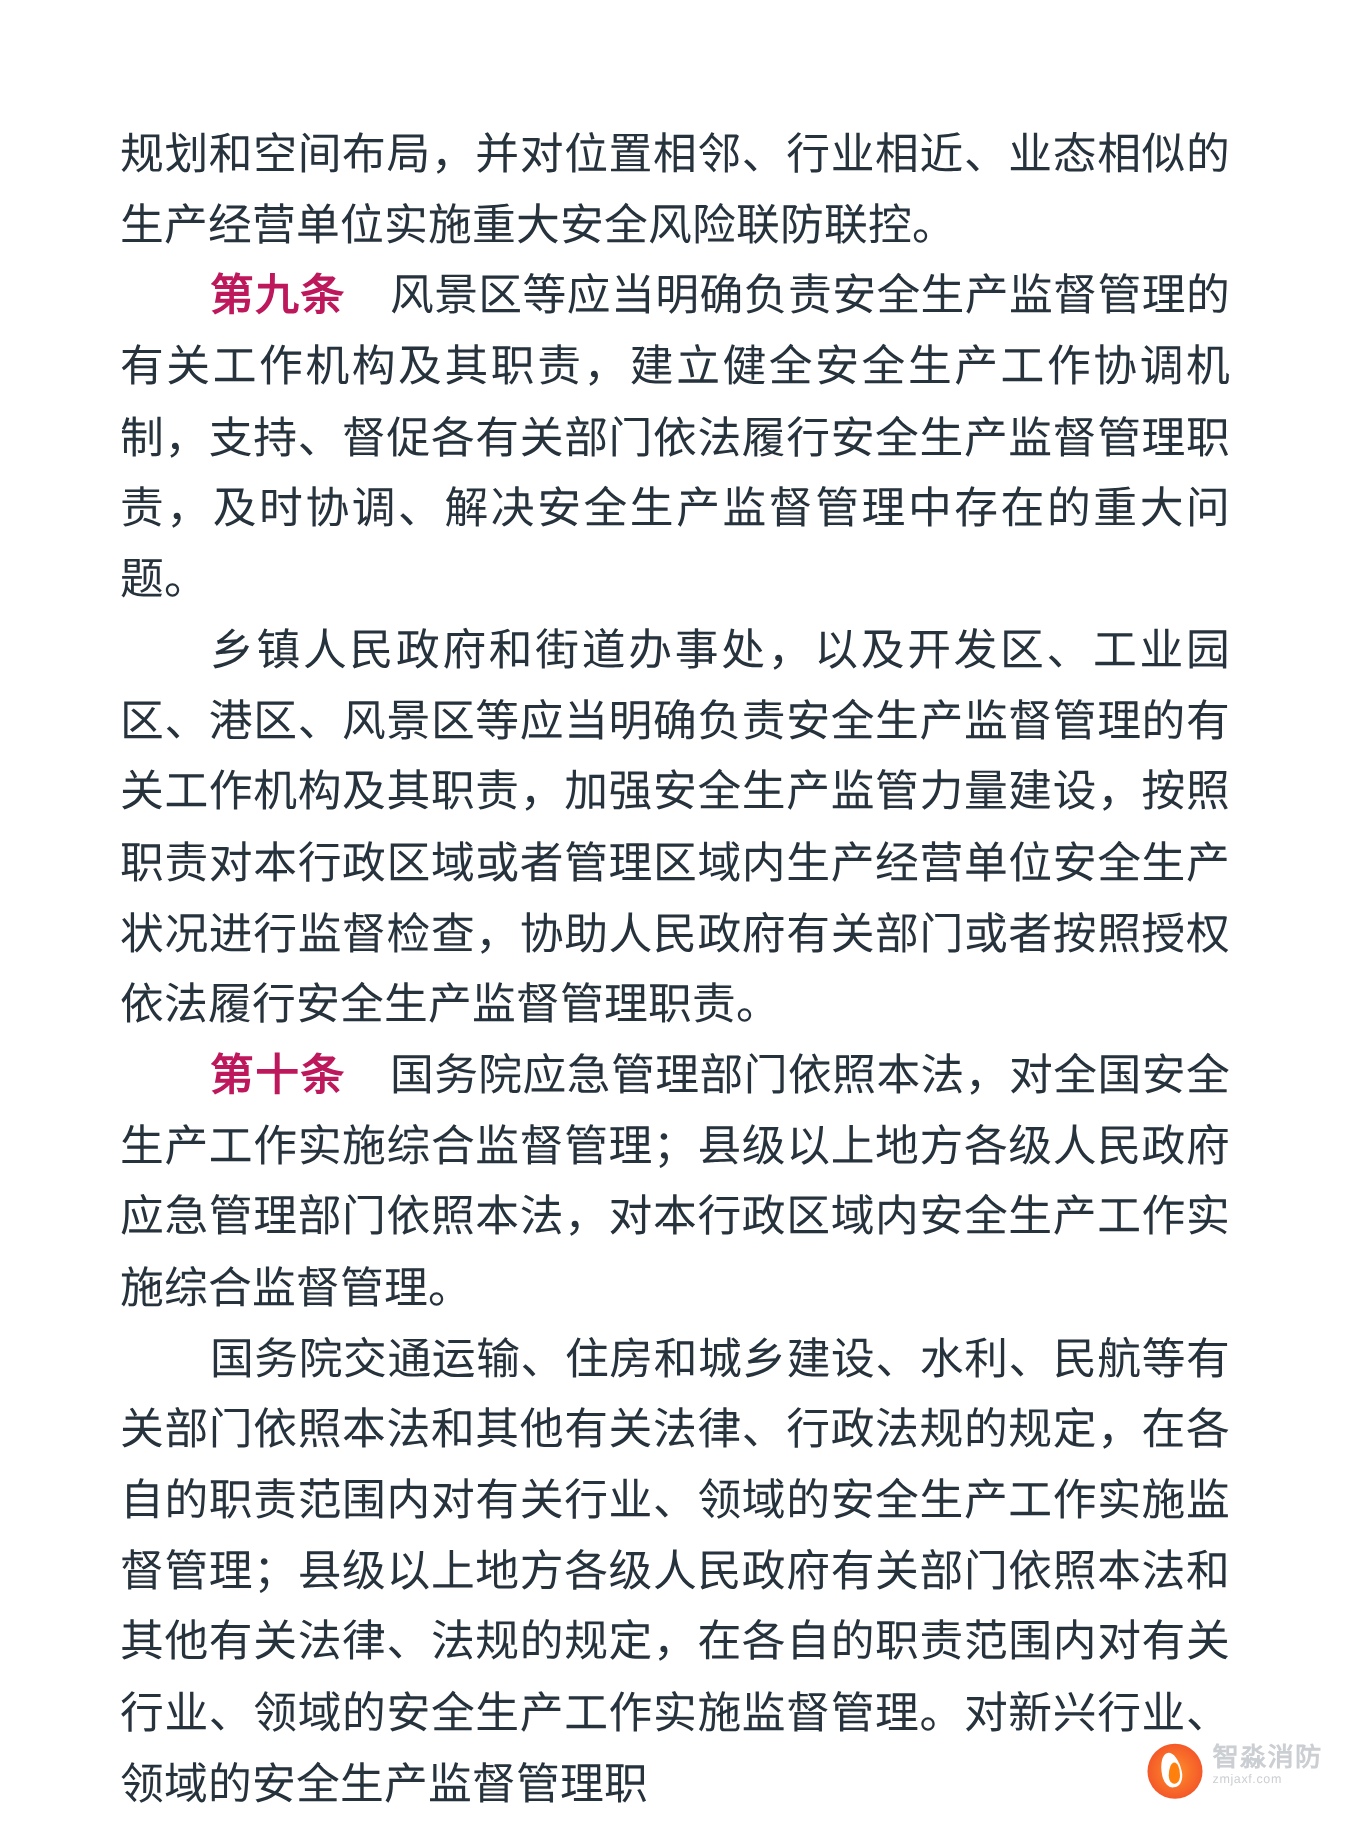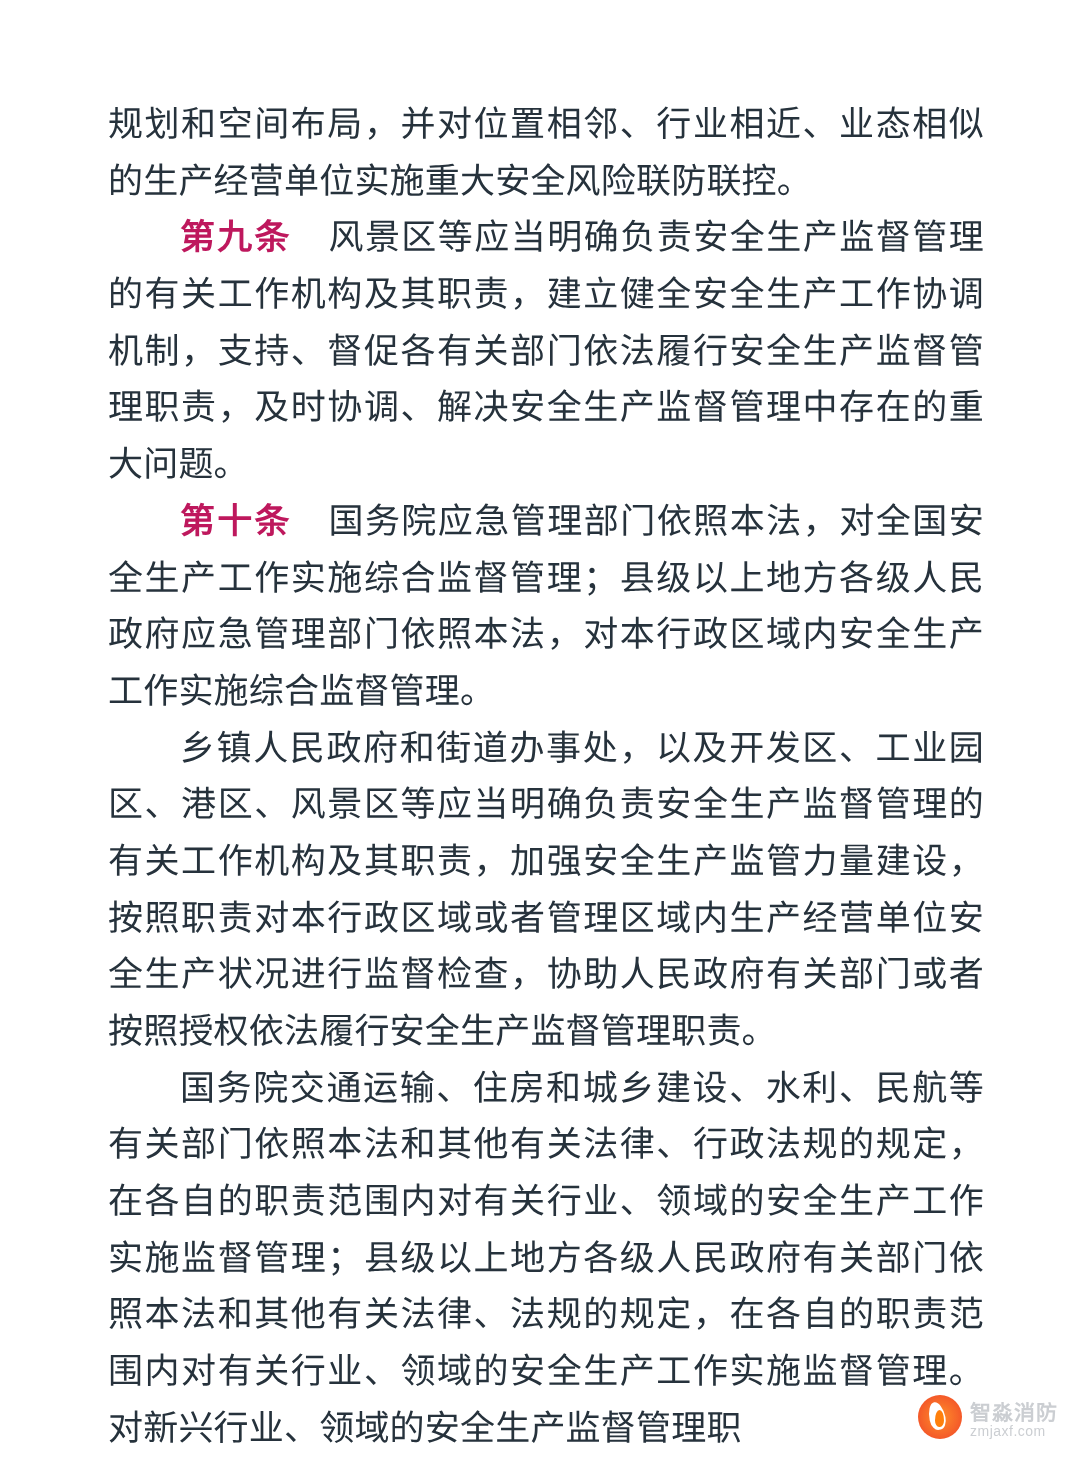--- a/index.html
+++ b/index.html
@@ -15,21 +15,21 @@
     overflow: hidden;
     box-sizing: border-box;
   }
   .doc-body {
     position: absolute;
     left: 96px;
     top: 96px;
     width: 888px;
   }
   p {
-    margin: 0 0 0 12px;
+    margin: 0 0 0 0;
     font-family: "DejaVu Serif", "Liberation Serif", serif;
     font-size: 35px;
     line-height: 1.62;
     color: #26323c;
     text-align: justify;
     text-justify: inter-ideograph;
     letter-spacing: 0.2px;
     font-weight: 500;
   }
   p.indent {
@@ -38,21 +38,21 @@
   .art-no {
     font-weight: 700;
     color: #be185d;
     letter-spacing: 1px;
   }
   .watermark {
     position: absolute;
     right: 22px;
     bottom: 18px;
     display: flex;
-    align-items: flex-end;
+    align-items: flex-start;
     gap: 8px;
     opacity: 0.95;
   }
   .wm-logo {
     width: 44px;
     height: 44px;
     border-radius: 50%;
     background: radial-gradient(circle at 50% 50%, #ff8a1f 0%, #f4511e 70%, #e64a19 100%);
     position: relative;
     flex: none;
@@ -86,44 +86,44 @@
   }
   .wm-title {
     font-family: "Liberation Sans", sans-serif;
     font-size: 21px;
     font-weight: 700;
     color: #c9ccd0;
     letter-spacing: 1px;
   }
   .wm-url {
     font-family: "Liberation Sans", sans-serif;
-    font-size: 14px;
+    font-size: 10px;
     font-weight: 400;
     color: #c9ccd0;
     letter-spacing: 0.5px;
   }
 </style>
 </head>
 <body>
 
 <div class="page">
 
   <div class="doc-body">
 
     <p class="para">规划和空间布局，并对位置相邻、行业相近、业态相似的生产经营单位实施重大安全风险联防联控。</p>
 
     <p class="para indent">
       <span class="art-no">第九条</span><span>　风景区等应当明确负责安全生产监督管理的有关工作机构及其职责，建立健全安全生产工作协调机制，支持、督促各有关部门依法履行安全生产监督管理职责，及时协调、解决安全生产监督管理中存在的重大问题。</span>
     </p>
 
+    <p class="para indent">乡镇人民政府和街道办事处，以及开发区、工业园区、港区、风景区等应当明确负责安全生产监督管理的有关工作机构及其职责，加强安全生产监管力量建设，按照职责对本行政区域或者管理区域内生产经营单位安全生产状况进行监督检查，协助人民政府有关部门或者按照授权依法履行安全生产监督管理职责。</p>
+
     <p class="para indent">
       <span class="art-no">第十条</span><span>　国务院应急管理部门依照本法，对全国安全生产工作实施综合监督管理；县级以上地方各级人民政府应急管理部门依照本法，对本行政区域内安全生产工作实施综合监督管理。</span>
     </p>
-
-    <p class="para indent">乡镇人民政府和街道办事处，以及开发区、工业园区、港区、风景区等应当明确负责安全生产监督管理的有关工作机构及其职责，加强安全生产监管力量建设，按照职责对本行政区域或者管理区域内生产经营单位安全生产状况进行监督检查，协助人民政府有关部门或者按照授权依法履行安全生产监督管理职责。</p>
 
     <p class="para indent">国务院交通运输、住房和城乡建设、水利、民航等有关部门依照本法和其他有关法律、行政法规的规定，在各自的职责范围内对有关行业、领域的安全生产工作实施监督管理；县级以上地方各级人民政府有关部门依照本法和其他有关法律、法规的规定，在各自的职责范围内对有关行业、领域的安全生产工作实施监督管理。对新兴行业、领域的安全生产监督管理职</p>
 
   </div>
 
   <div class="watermark">
     <div class="wm-logo"></div>
     <div class="wm-text">
       <span class="wm-title">智淼消防</span>
       <span class="wm-url">zmjaxf.com</span>

